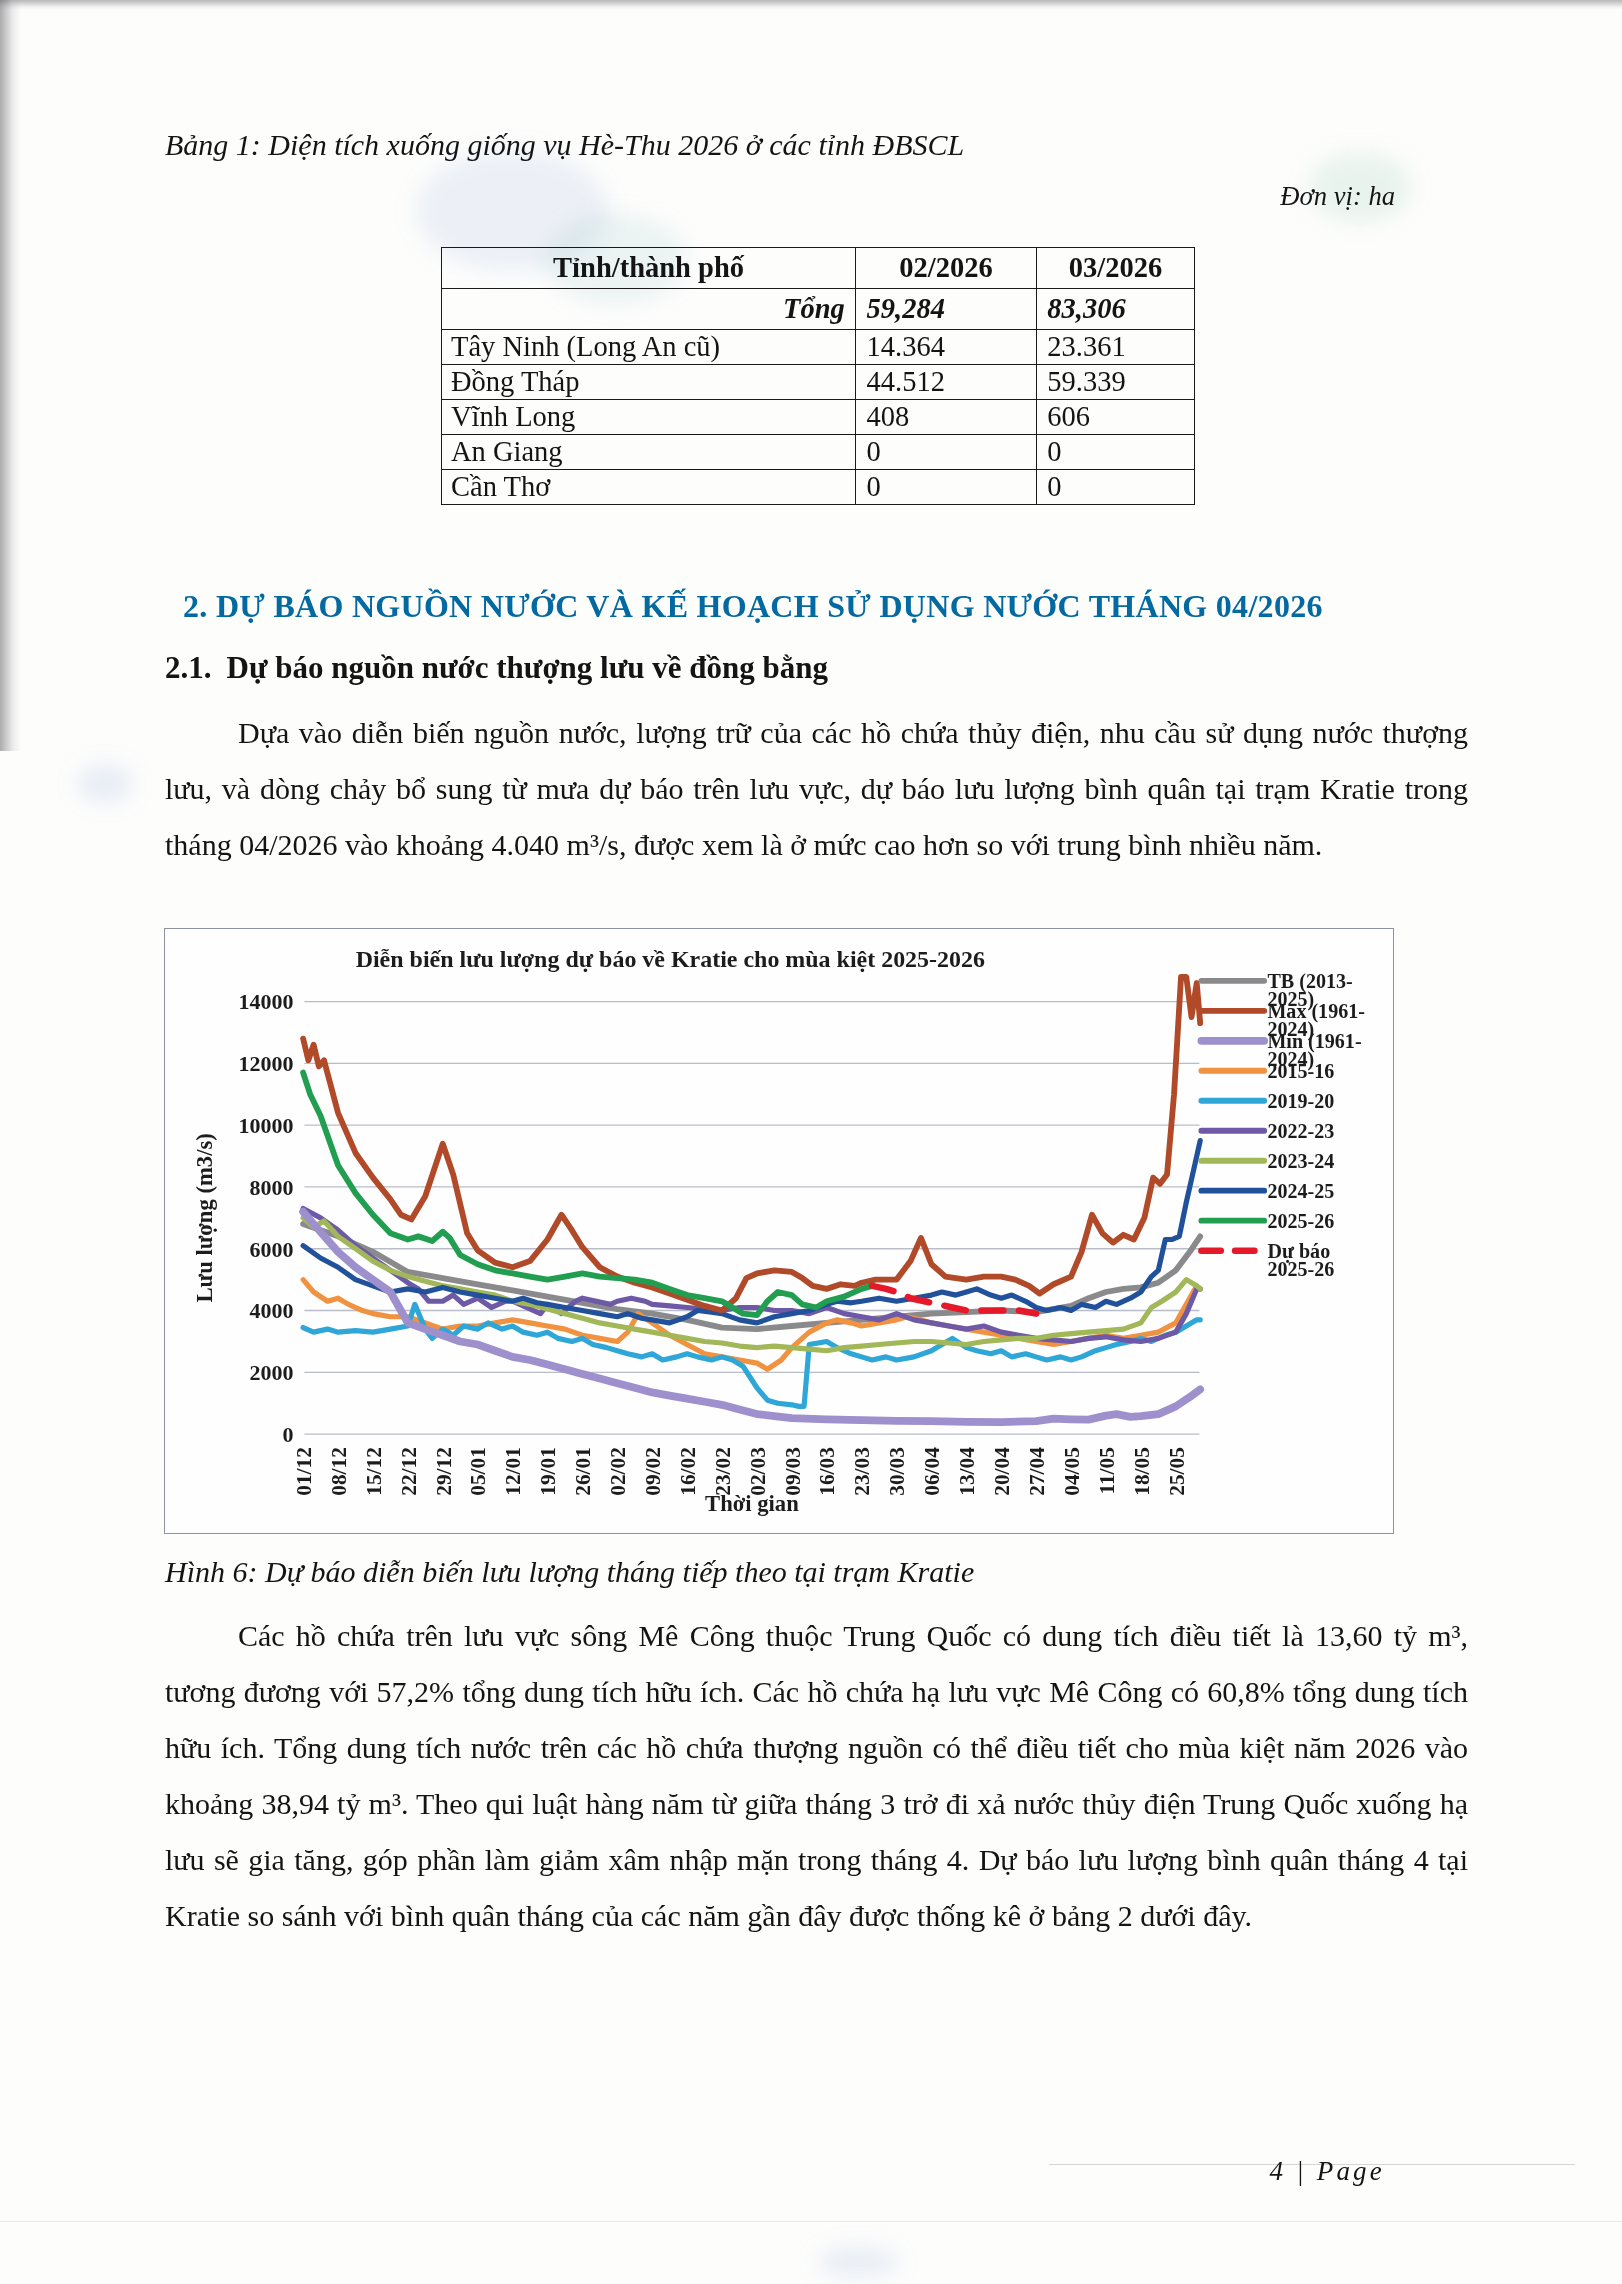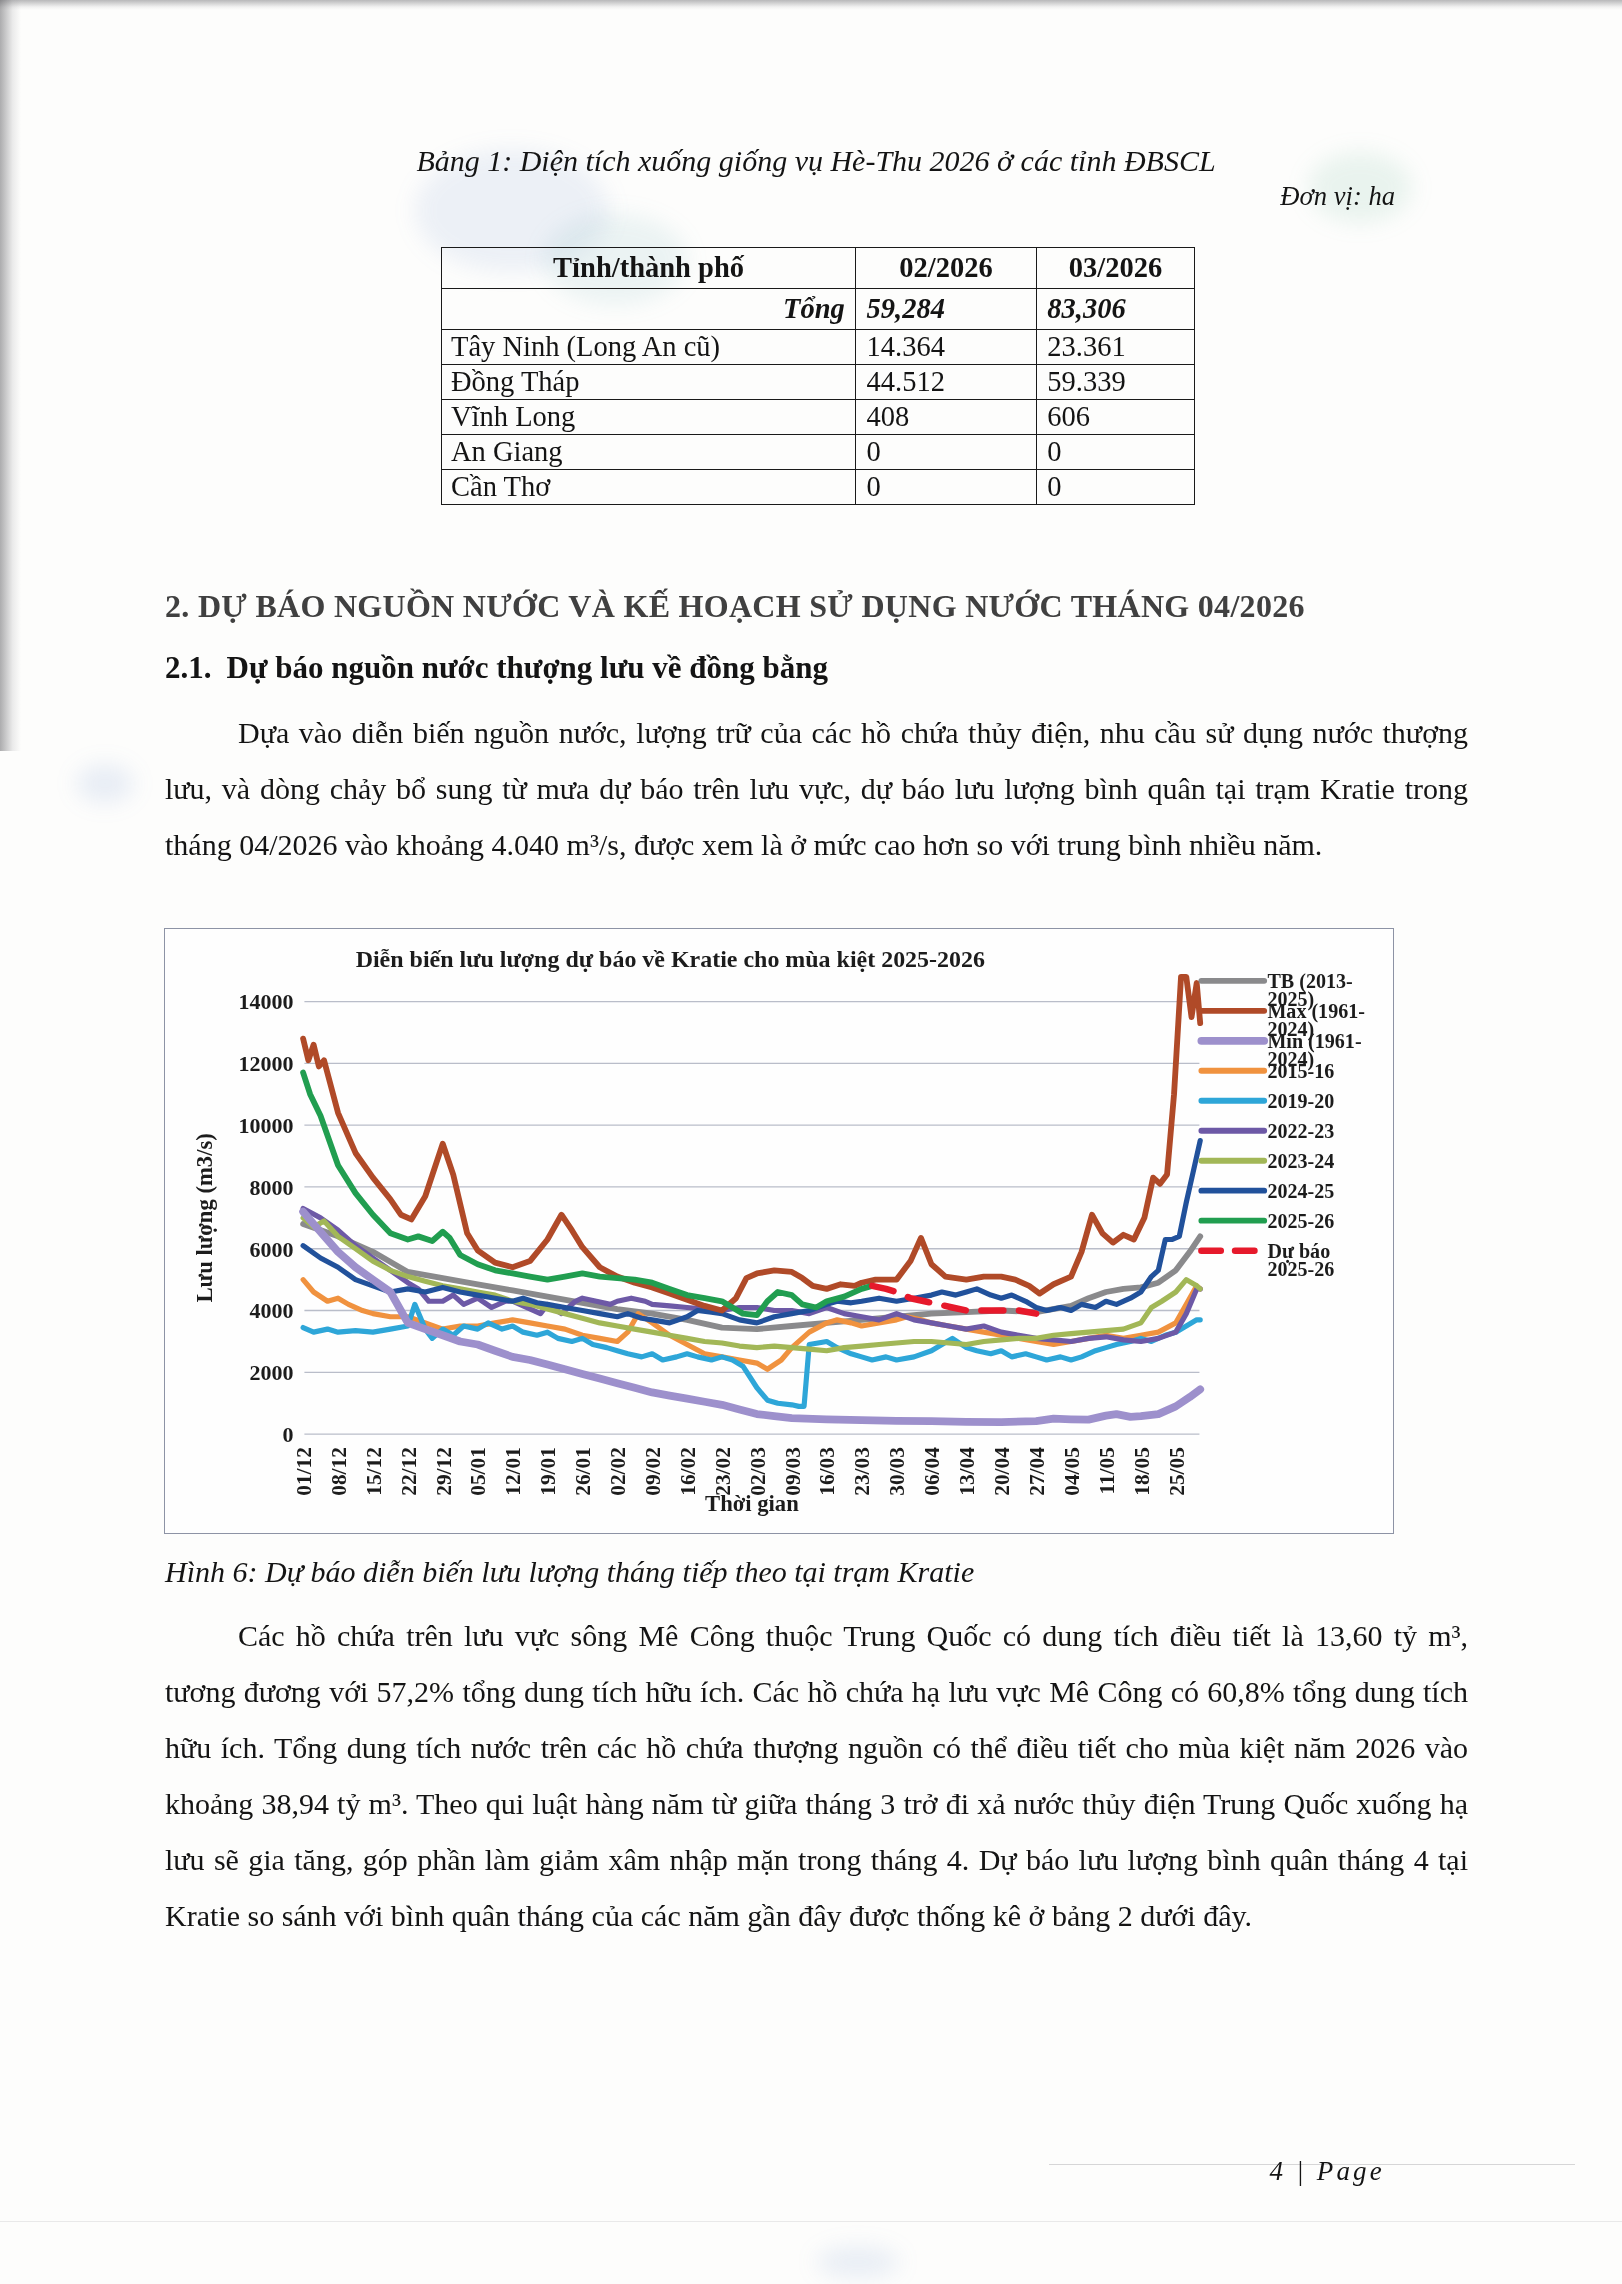--- a/index.html
+++ b/index.html
@@ -6,21 +6,21 @@
   .page{position:relative;width:1623px;height:2284px;background:#fdfdfc;overflow:hidden;
         font-family:"Liberation Serif","DejaVu Serif",serif;color:#141414;}
   .abs{position:absolute;}
   
   .edge-top{left:0;top:0;width:1623px;height:10.4px;background:linear-gradient(180deg,rgba(100,100,104,.45),rgba(160,160,164,.12) 70%,transparent);}
   .edge-left{left:0;top:0;width:21px;height:751px;background:linear-gradient(90deg,rgba(92,92,96,.5),rgba(150,150,154,.18) 60%,transparent);}
   .smudge{border-radius:50%;filter:blur(10.4px);}
   .hl1{left:1049px;top:2164px;width:526px;height:1.3px;background:rgba(60,60,70,.20);}
   .hl2{left:0;top:2221px;width:1623px;height:1.3px;background:rgba(60,60,70,.10);}
   
-  .table-title{top:144px;left:165px;width:1302px;text-align:center;font-style:italic;font-size:30px;}
+  .table-title{top:128px;left:165px;width:1302px;font-style:italic;font-size:30px;}
   .unit-note{top:181px;right:228px;font-style:italic;font-size:26.6px;}
   .section-heading{top:588px;left:165px;width:1360px;font-weight:bold;font-size:32px;letter-spacing:0.3px;}
   .subsection{top:650px;left:165px;font-size:31px;font-weight:bold;display:flex;gap:15px;}
   .para{left:165px;width:1303px;font-size:30px;line-height:56px;text-align:justify;text-indent:73px;}
   .para1{top:705px;}
   .para2{top:1608px;}
   .fig-caption{top:1555px;left:165px;width:1302px;font-style:italic;font-size:30px;}
   .page-footer{top:2156px;right:238px;font-style:italic;font-size:27px;letter-spacing:3.2px;}
   
   .planting-table{position:absolute;top:247px;left:441px;width:754px;border-collapse:collapse;font-size:28.5px;}
@@ -96,21 +96,21 @@
           <td class="c-num">0</td>
         </tr>
         <tr>
           <td class="c-name">Cần Thơ</td>
           <td class="c-num">0</td>
           <td class="c-num">0</td>
         </tr>
       </tbody>
   </table>
 
-  <div class="abs section-heading" style="color: #404040;">2. DỰ BÁO NGUỒN NƯỚC VÀ KẾ HOẠCH SỬ DỤNG NƯỚC THÁNG 04/2026</div>
+  <div class="abs section-heading" style="color: #0369a1; margin-left: 18px;">2. DỰ BÁO NGUỒN NƯỚC VÀ KẾ HOẠCH SỬ DỤNG NƯỚC THÁNG 04/2026</div>
   <div class="abs subsection">
     <span>2.1.</span>
     <span>Dự báo nguồn nước thượng lưu về đồng bằng</span>
   </div>
 
   <div class="abs para para1">Dựa vào diễn biến nguồn nước, lượng trữ của các hồ chứa thủy điện, nhu cầu sử dụng nước thượng lưu, và dòng chảy bổ sung từ mưa dự báo trên lưu vực, dự báo lưu lượng bình quân tại trạm Kratie trong tháng 04/2026 vào khoảng 4.040 m³/s, được xem là ở mức cao hơn so với trung bình nhiều năm.</div>
 
   <div class="abs chart-wrap">
       <svg viewBox="0 0 1891 928" width="1225" height="601">
         <g>

